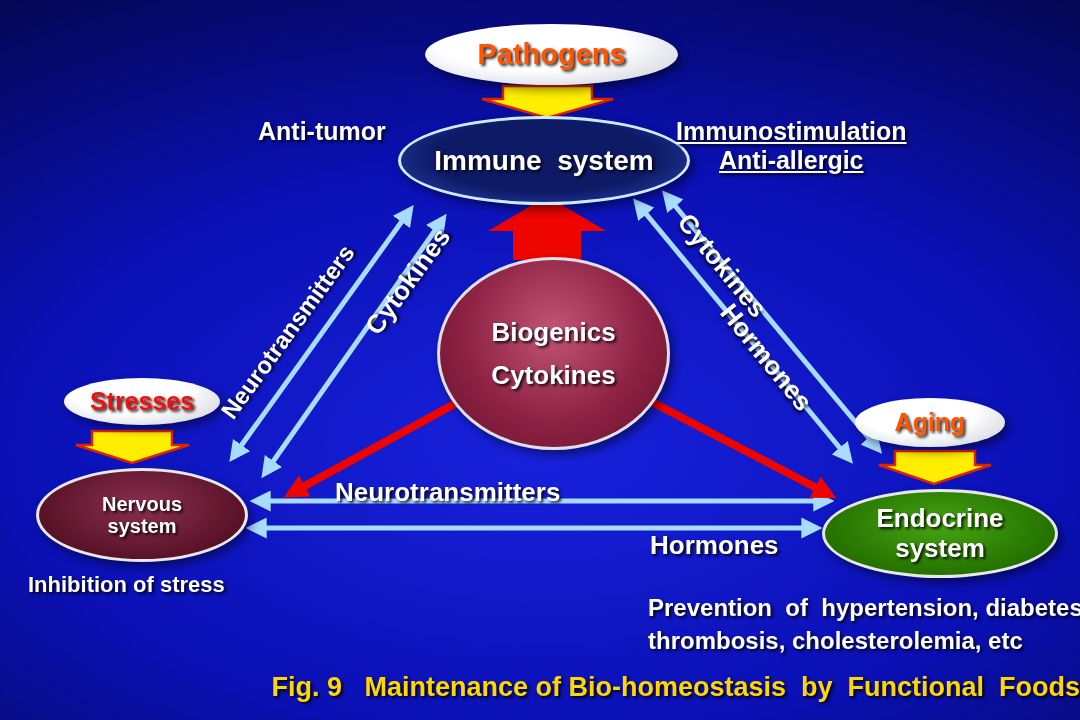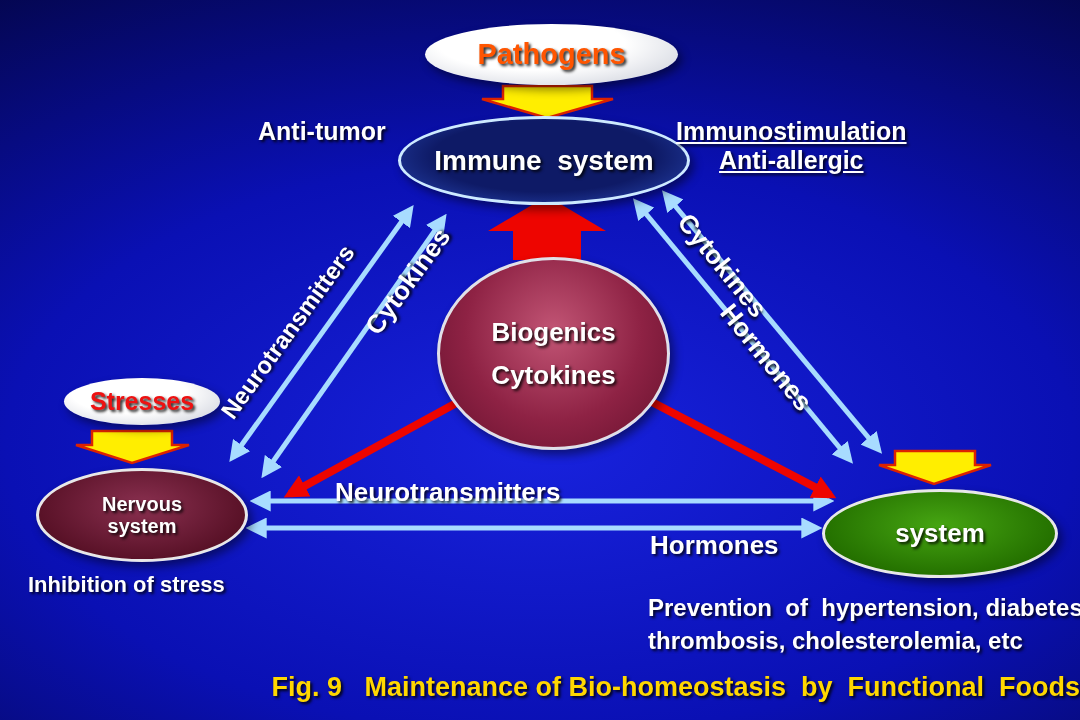--- a/index.html
+++ b/index.html
@@ -101,29 +101,33 @@
       <line x1="650" y1="401" x2="830" y2="495" marker-end="url(#mRed)"></line>
     </g>
   </svg>
 
   <div class="node white-ell pathogens">
     <span class="txt">Pathogens</span>
   </div>
   <div class="node white-ell stresses">
     <span class="txt">Stresses</span>
   </div>
+  <div class="node white-ell aging">
+    <span class="txt">Aging</span>
+  </div>
 
   <div class="node immune">
     <span class="txt pre">Immune  system</span>
   </div>
   <div class="node nervous">
     <span class="txt">Nervous</span>
     <span class="txt">system</span>
   </div>
   <div class="node endocrine">
+    <span class="txt">Endocrine</span>
     <span class="txt">system</span>
   </div>
 
   <div class="node center-circle">
     <span class="txt gap-below">Biogenics</span>
     <span class="txt">Cytokines</span>
   </div>
 
   <div class="ann ann-immune-left">
     <div>Anti-tumor</div>

